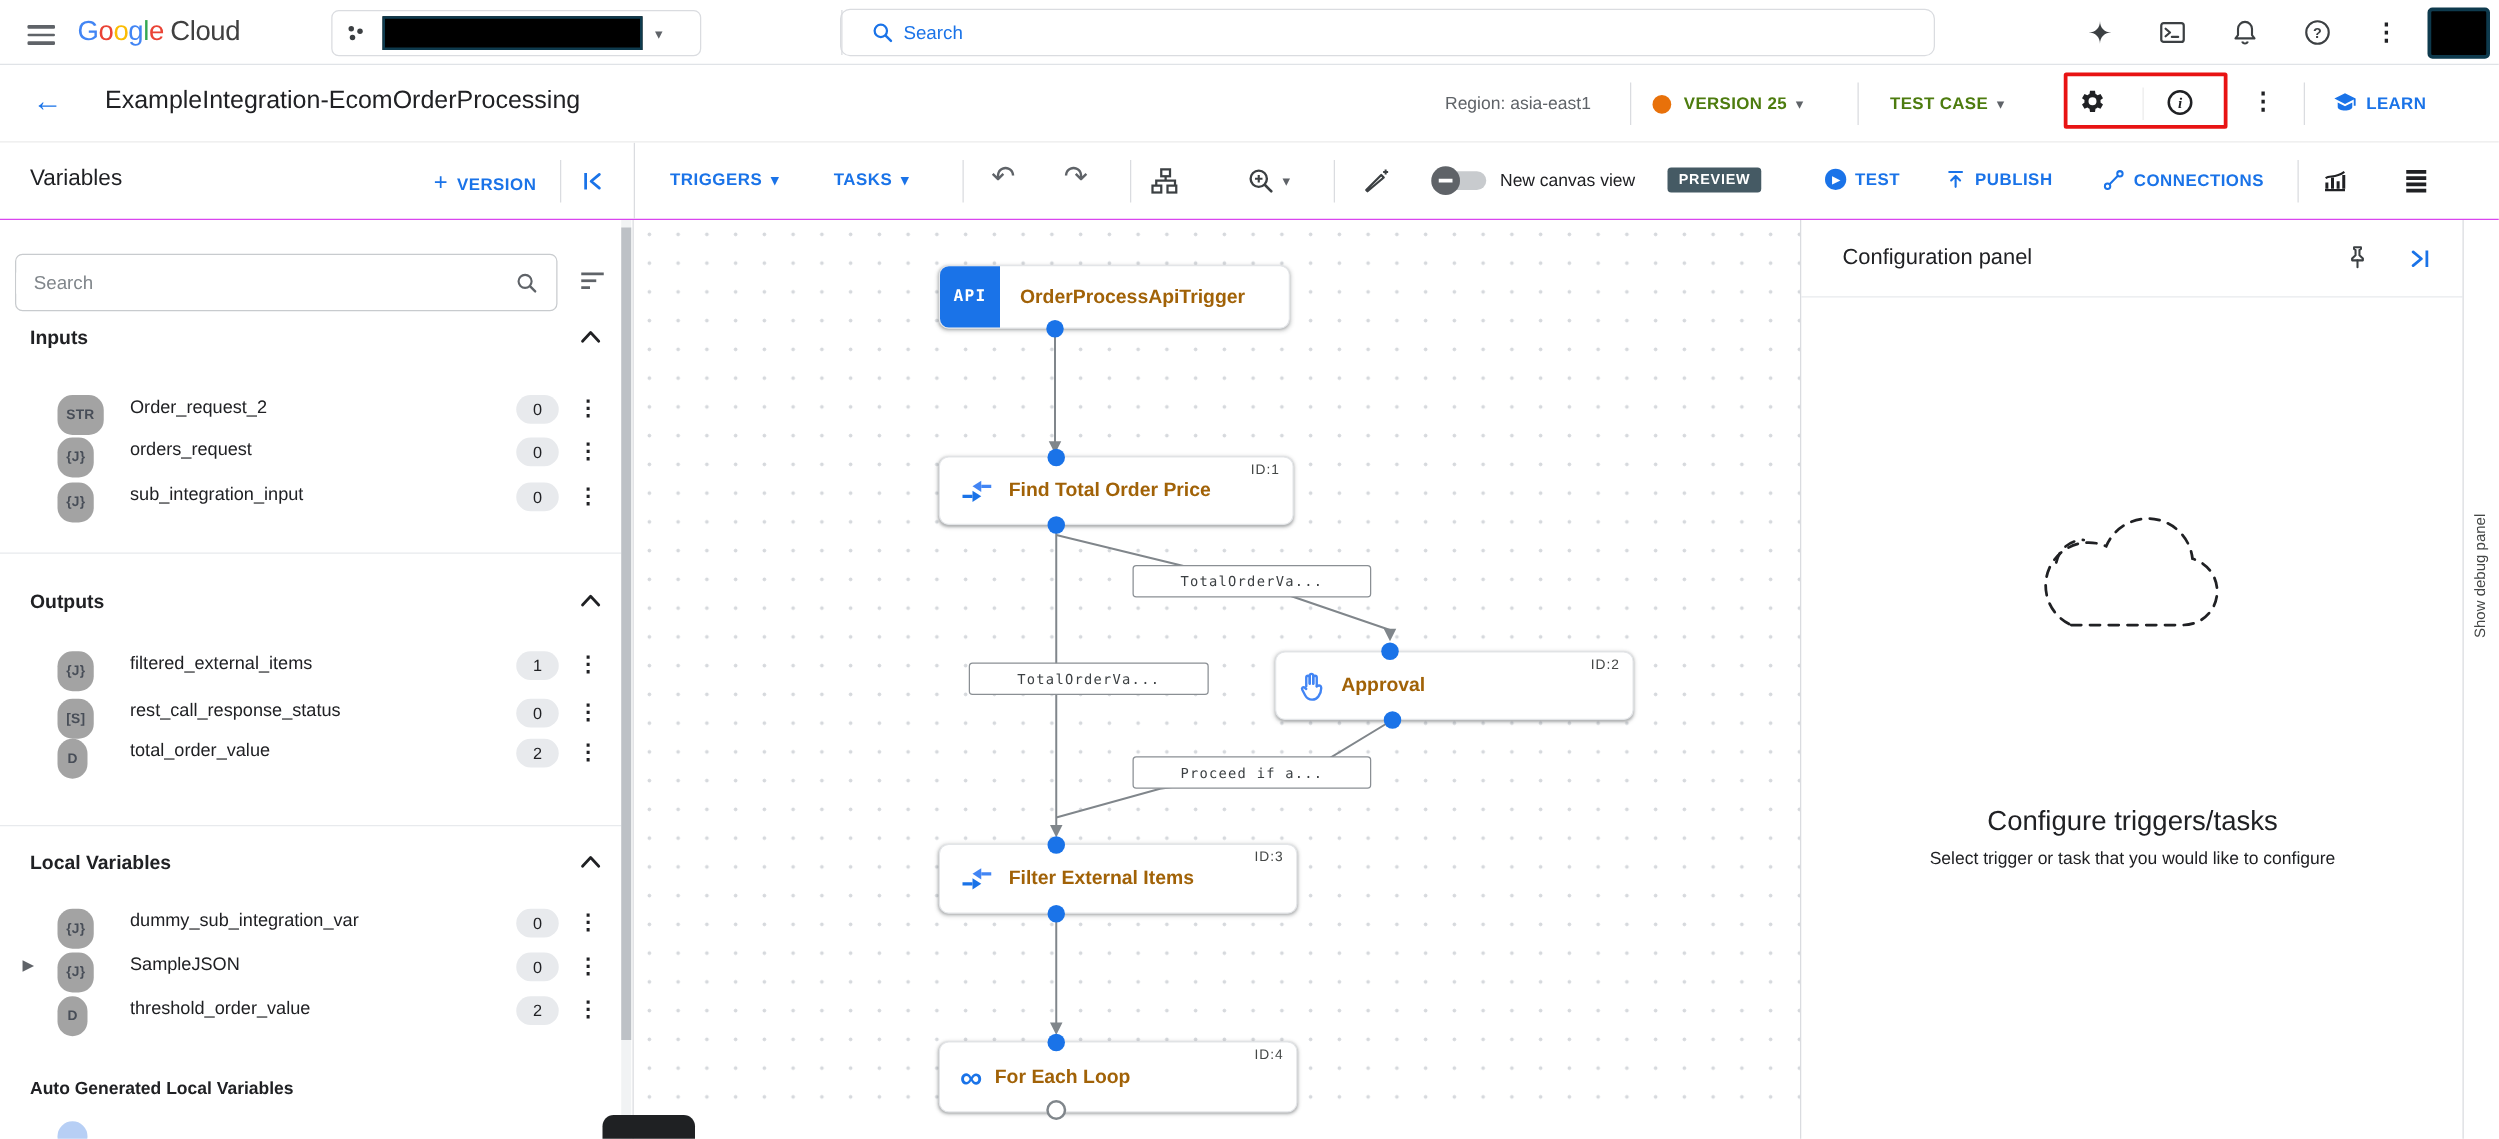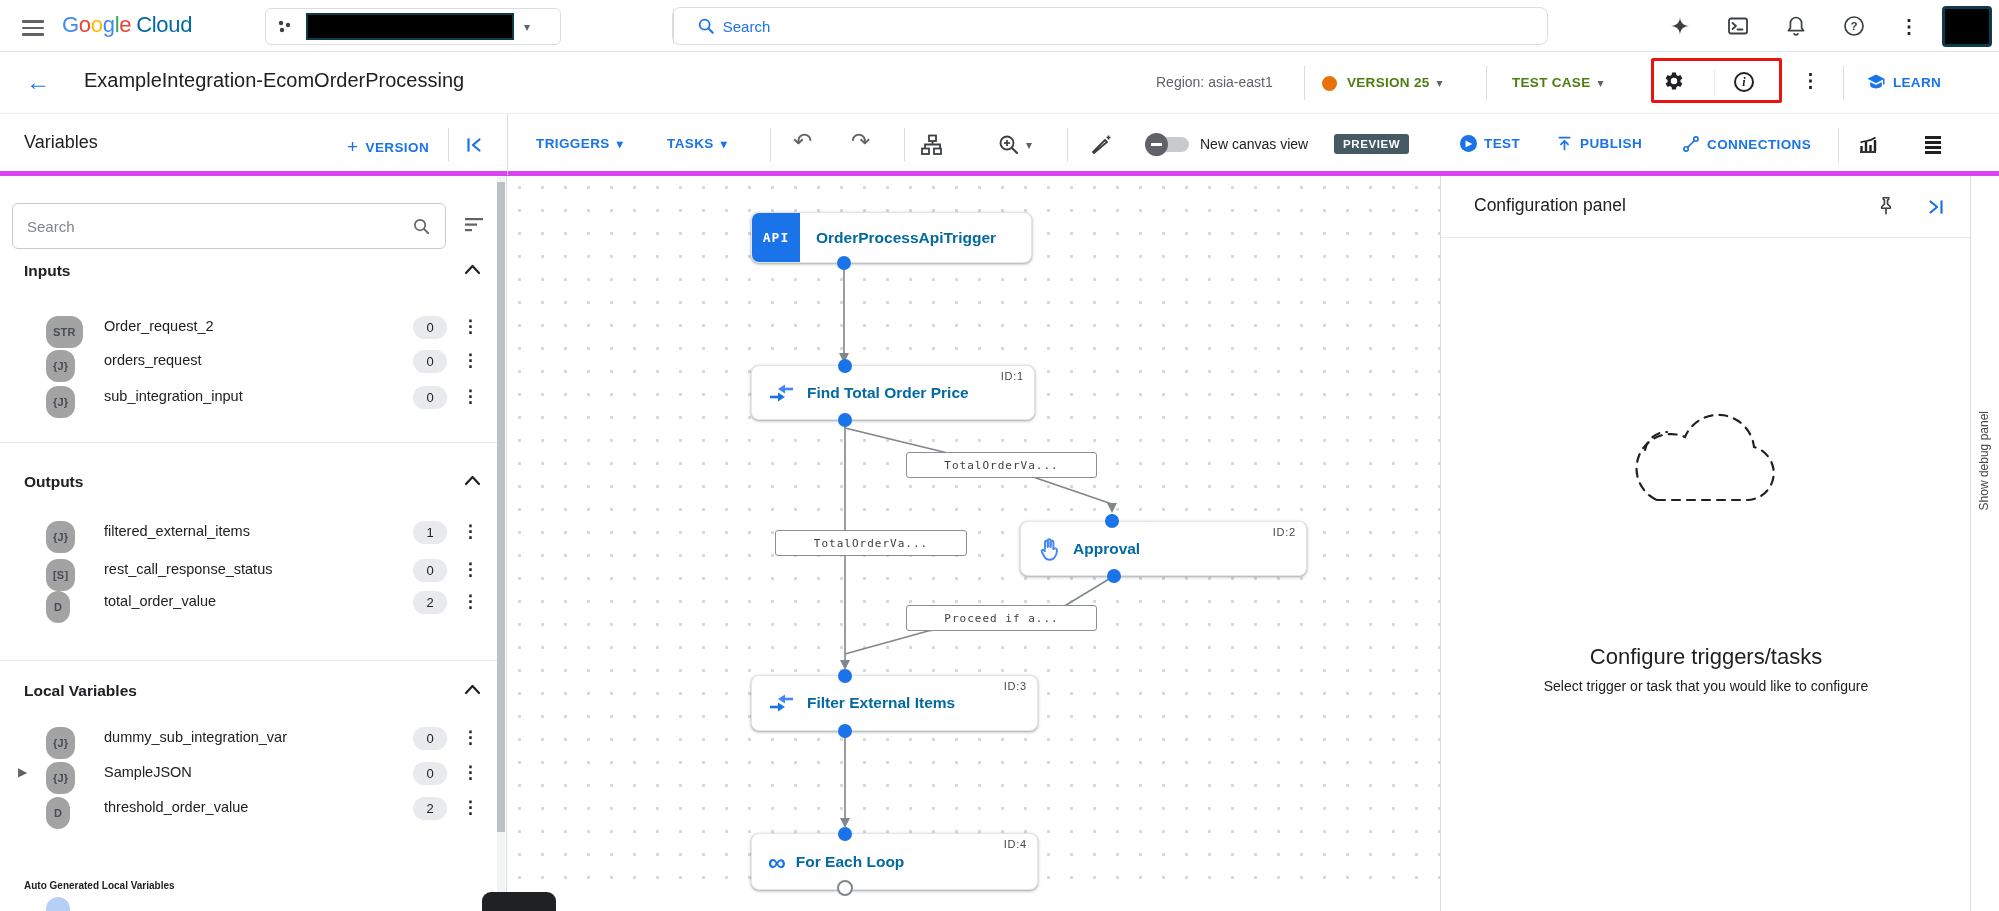--- a/index.html
+++ b/index.html
@@ -7,21 +7,21 @@
     font-family:"Liberation Sans", sans-serif; color:#202124; }
   .abs { position:absolute; }
   .flex { display:flex; align-items:center; }
 
   
   #topbar { position:absolute; left:0; top:0; width:1999px; height:52px; background:#fff;
     border-bottom:1px solid #e0e3e7; z-index:20; }
   .hamburger span{ display:block; width:22px; height:2.4px; background:#5f6368; margin:4.2px 0; border-radius:1px;}
   .logo-txt { font-size:22px; letter-spacing:-0.3px; }
   .lg-b{color:#4285F4}.lg-r{color:#EA4335}.lg-y{color:#FBBC04}.lg-g{color:#34A853}
-  .lg-cloud{ color:#0369a1; margin-left:5px; }
+  .lg-cloud{ color:#404040; margin-left:5px; }
   #proj-btn { left:265px; top:8px; width:296px; height:37px; border:1px solid #dadce0; border-radius:6px;
     display:flex; align-items:center; padding:0 10px; background:#fff; }
   #proj-redacted { width:208px; height:27px; background:#000; border:2px solid #0e3a4d; margin:0 10px 0 12px; }
   .caret { color:#5f6368; font-size:12px; }
   #searchwrap { left:672px; top:7px; width:876px; height:38px; border:1px solid #dadce0; border-radius:8px;
     display:flex; align-items:stretch; background:#fff; }
   #searchwrap input { flex:1; border:0; outline:none; padding:0 18px; font-size:15px; color:#202124;
     font-family:"Liberation Sans",sans-serif; background:transparent;}
   #searchwrap input::placeholder{ color:#5f6368; }
   #search-btn { width:120px; border-left:1px solid #dadce0; display:flex; align-items:center; justify-content:center;
@@ -39,21 +39,21 @@
   .vdiv { position:absolute; width:1px; background:#dadce0; }
   #ver-dot { left:1322px; top:24px; width:15px; height:15px; border-radius:50%; background:#e8710a; }
   #red-box { left:1651px; top:6px; width:131px; height:45px; border:3px solid #e81313; border-radius:2px; }
   .ic24 { width:26px; height:26px; display:flex; align-items:center; justify-content:center; }
   #info-circ { width:20px; height:20px; border:2px solid #202124; border-radius:50%; font-size:12px; font-weight:bold;
     display:flex; align-items:center; justify-content:center; color:#202124; font-family:"Liberation Serif",serif; font-style:italic;}
   .dots3 { font-size:19px; color:#202124; font-weight:bold; }
 
   
   #bar3 { position:absolute; left:0; top:114px; width:1999px; height:62px; background:#fff;
-    border-bottom:5px solid #d946ef; z-index:18; }
+    border-bottom:1px solid #d946ef; z-index:18; }
   #vars-title { left:24px; top:18px; font-size:18px; color:#202124; }
   .blue-btn { position:absolute; display:flex; align-items:center; gap:7px; color:#1a73e8;
     font-size:13.5px; font-weight:bold; letter-spacing:.4px; cursor:pointer; }
   .t-ic { color:#5f6368; font-size:23px; }
   #toggle { left:1147px; top:23px; width:42px; height:15px; background:#c8cbce; border-radius:8px; position:absolute; }
   #toggle-knob { position:absolute; left:-2px; top:-4px; width:23px; height:23px; border-radius:50%; background:#5f6368;
     display:flex; align-items:center; justify-content:center; }
   #toggle-knob::after{ content:""; width:11px; height:2.4px; background:#fff; }
   #preview-badge { left:1334px; top:20px; background:#455a64; color:#fff; font-size:11.5px; font-weight:bold;
     letter-spacing:.6px; padding:4px 9px; border-radius:3px; }
@@ -84,21 +84,21 @@
   #sb-scroll { position:absolute; left:497px; top:0; width:8px; height:735px; background:#f1f3f4; }
   #sb-thumb { position:absolute; left:0; top:6px; width:8px; height:650px; background:#bdc1c6; }
 
   
   #canvas { position:absolute; left:508px; top:0; width:932px; height:735px; background:#fff; }
   #dotgrid { position:absolute; left:0; top:0; width:932px; height:717px;
     background-image:radial-gradient(circle,#d6d9dd 1.4px, transparent 1.7px); background-size:23px 23px; }
   .node { position:absolute; background:#fff; border:1px solid #e3e5e8; border-radius:8px;
     box-shadow:0 1px 2px rgba(60,64,67,.3),0 1px 3px 1px rgba(60,64,67,.15);
     display:flex; align-items:center; z-index:4;margin-left:48px; }
-  .node-name { font-size:15.5px; font-weight:bold; color:#0369a1; }
+  .node-name { font-size:15.5px; font-weight:bold; color:#a16207; }
   .node-id { position:absolute; top:4px; right:10px; font-size:11px; color:#444746; letter-spacing:.8px; }
   .api-block { width:48px; align-self:stretch; background:#1a73e8; border-radius:7px 0 0 7px;
     display:flex; align-items:center; justify-content:center; color:#fff;
     font-family:"DejaVu Sans Mono",monospace; font-weight:bold; font-size:13px; letter-spacing:1px; }
   .task-ic { margin:0 12px 0 16px; display:flex; }
   .loop-ic { margin:0 10px 0 16px; color:#1a73e8; font-size:25px; font-weight:bold; line-height:20px; }
   .edge-label { position:absolute; background:#fff; border:1px solid #8a8f94; border-radius:3px; z-index:3;
     display:flex; align-items:center; justify-content:center;
     font-family:"DejaVu Sans Mono",monospace; font-size:11px; letter-spacing:1px; color:#3c4043; }
   #toast-peek { position:absolute; left:482px; top:716px; width:74px; height:19px; background:#1f2123;
@@ -398,21 +398,21 @@
       <span class="count-pill">0</span>
       <span class="row-dots">⋮</span>
     </div>
     <div class="var-row" style="top:618px;">
       <span class="type-badge">D</span>
       <span class="var-name">threshold_order_value</span>
       <span class="count-pill">2</span>
       <span class="row-dots">⋮</span>
     </div>
 
-    <div class="sec-title" style="top:686px;font-size:10px;margin-top:18px;">Auto Generated Local Variables</div>
+    <div class="sec-title" style="top:686px;font-size:14px;">Auto Generated Local Variables</div>
     <div class="var-row" style="top:718px;">
       <span class="type-badge" style="min-width:24px;width:24px;padding:0;background:#b7cff5;"></span>
     </div>
 
     <div id="sb-scroll">
         <div id="sb-thumb"></div>
       </div>
   </div>
 
   <div id="canvas">

